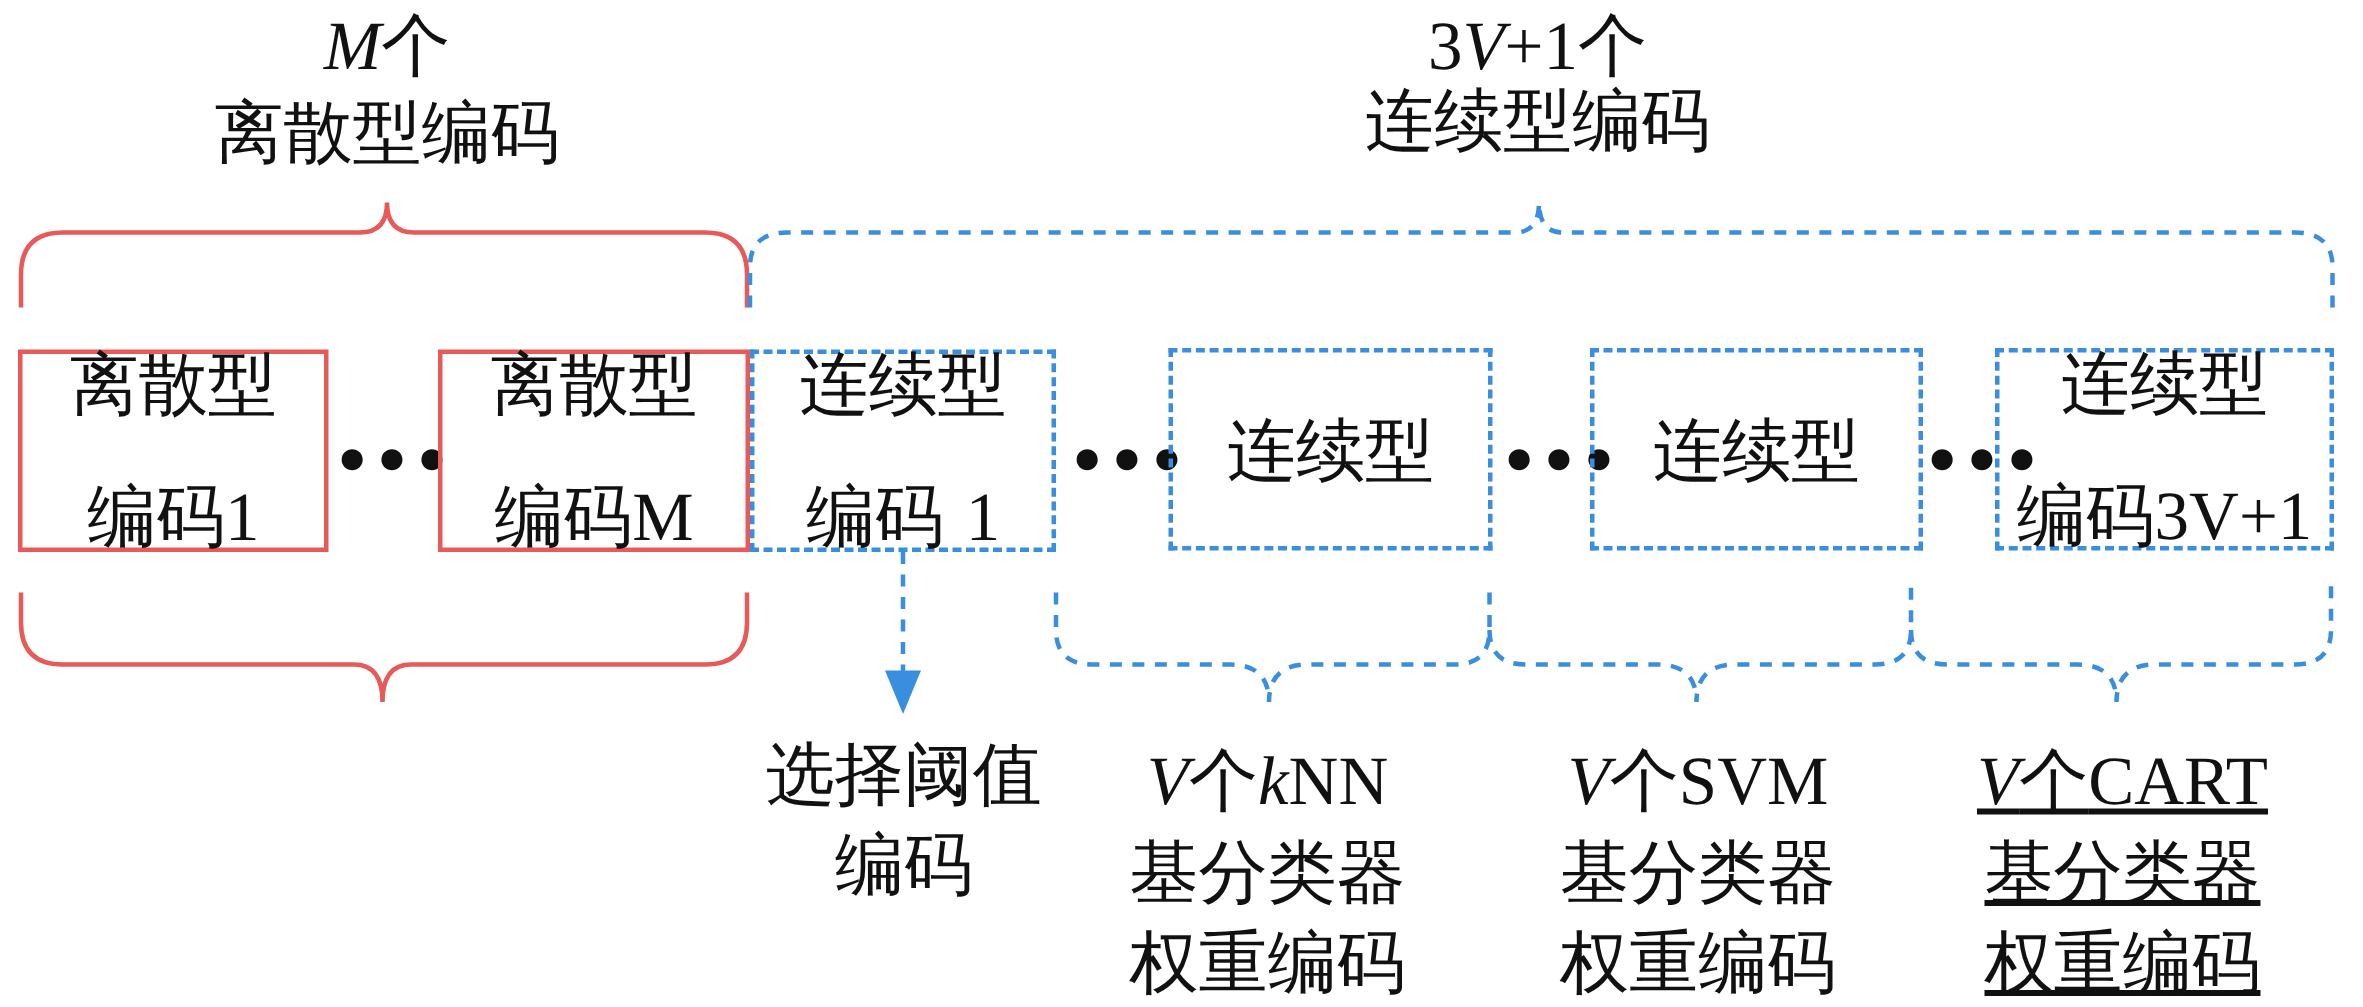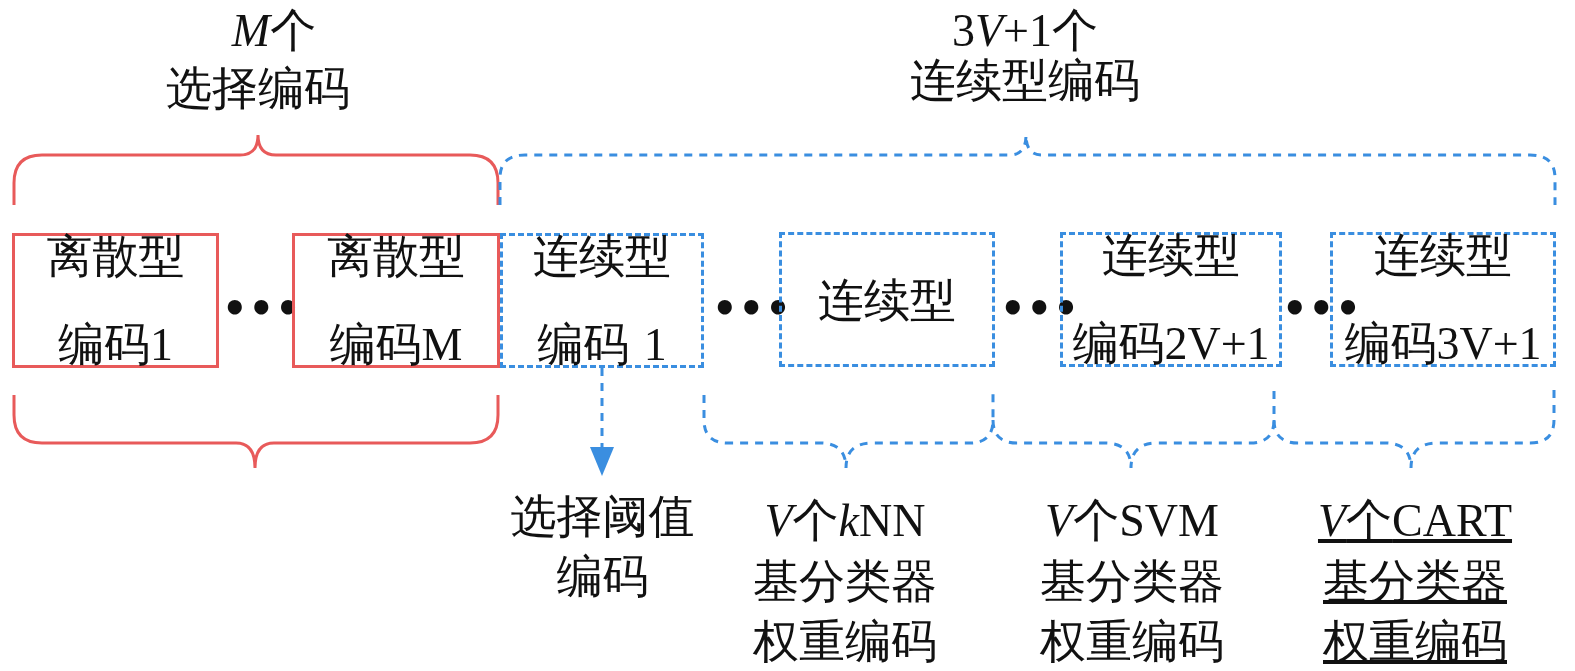--- a/index.html
+++ b/index.html
@@ -30,24 +30,24 @@
   <path d="M14,395 L14,415 Q14,443 42,443 L236,443 Q255,443 255,468 Q255,443 274,443 L470,443 Q498,443 498,415 L498,395" fill="none" stroke="#e85a5a" stroke-width="3"></path>
 
   <path d="M602,368 L602,450" fill="none" stroke="#3a8ee0" stroke-width="3" stroke-dasharray="8,7"></path>
   <polygon points="590,447 614,447 602,476" fill="#3a8ee0"></polygon>
 
   <path d="M704,395 L704,420 Q704,443 728,443 L820,443 Q846,443 846,468 Q846,443 872,443 L970,443 Q993,443 993,420 L993,390" fill="none" stroke="#3a8ee0" stroke-width="3" stroke-dasharray="8,7"></path>
   <path d="M993,420 Q993,443 1017,443 L1105,443 Q1131,443 1131,468 Q1131,443 1157,443 L1250,443 Q1274,443 1274,420 L1274,390" fill="none" stroke="#3a8ee0" stroke-width="3" stroke-dasharray="8,7"></path>
   <path d="M1274,420 Q1274,443 1298,443 L1385,443 Q1411,443 1411,468 Q1411,443 1437,443 L1530,443 Q1554,443 1554,420 L1554,390" fill="none" stroke="#3a8ee0" stroke-width="3" stroke-dasharray="8,7"></path>
 </svg>
 
-<div class="lbl" style="left:144px;top:0px;width:260px;">
+<div class="lbl" style="left:128px;top:0px;width:260px;">
   <span class="i">M</span><span>个</span>
 </div>
-<div class="lbl" style="left:118px;top:58px;width:280px;">选择编码</div>
+<div class="lbl" style="left:118px;top:58px;width:280px;">离散型编码</div>
 
 <div class="lbl" style="left:880px;top:0px;width:290px;">
   <span class="num">3</span><span class="i">V</span><span class="num">+1个</span>
 </div>
 <div class="lbl" style="left:885px;top:50px;width:280px;">连续型编码</div>
 
 <div class="box red" style="left:12px;top:233px;width:207px;height:135px;">
   <div>离散型</div>
   <div><span>编码</span><span class="num">1</span></div>
 </div>
@@ -64,21 +64,20 @@
 </div>
 <div class="dots" style="left:712px;top:288px;">•••</div>
 
 <div class="box blue" style="left:779px;top:232px;width:216px;height:135px;">
   <div>连续型</div>
 </div>
 <div class="dots" style="left:1000px;top:288px;">•••</div>
 
 <div class="box blue" style="left:1060px;top:232px;width:222px;height:135px;">
   <div>连续型</div>
-  <div><span>编码</span><span class="num">2</span><span class="i num">V</span><span class="num">+1</span></div>
 </div>
 <div class="dots" style="left:1282px;top:288px;">•••</div>
 
 <div class="box blue" style="left:1330px;top:232px;width:226px;height:135px;">
   <div>连续型</div>
   <div><span>编码</span><span class="num">3</span><span class="i num">V</span><span class="num">+1</span></div>
 </div>
 
 <div class="lbl" style="left:110px;top:490px;width:290px;">
 </div>

